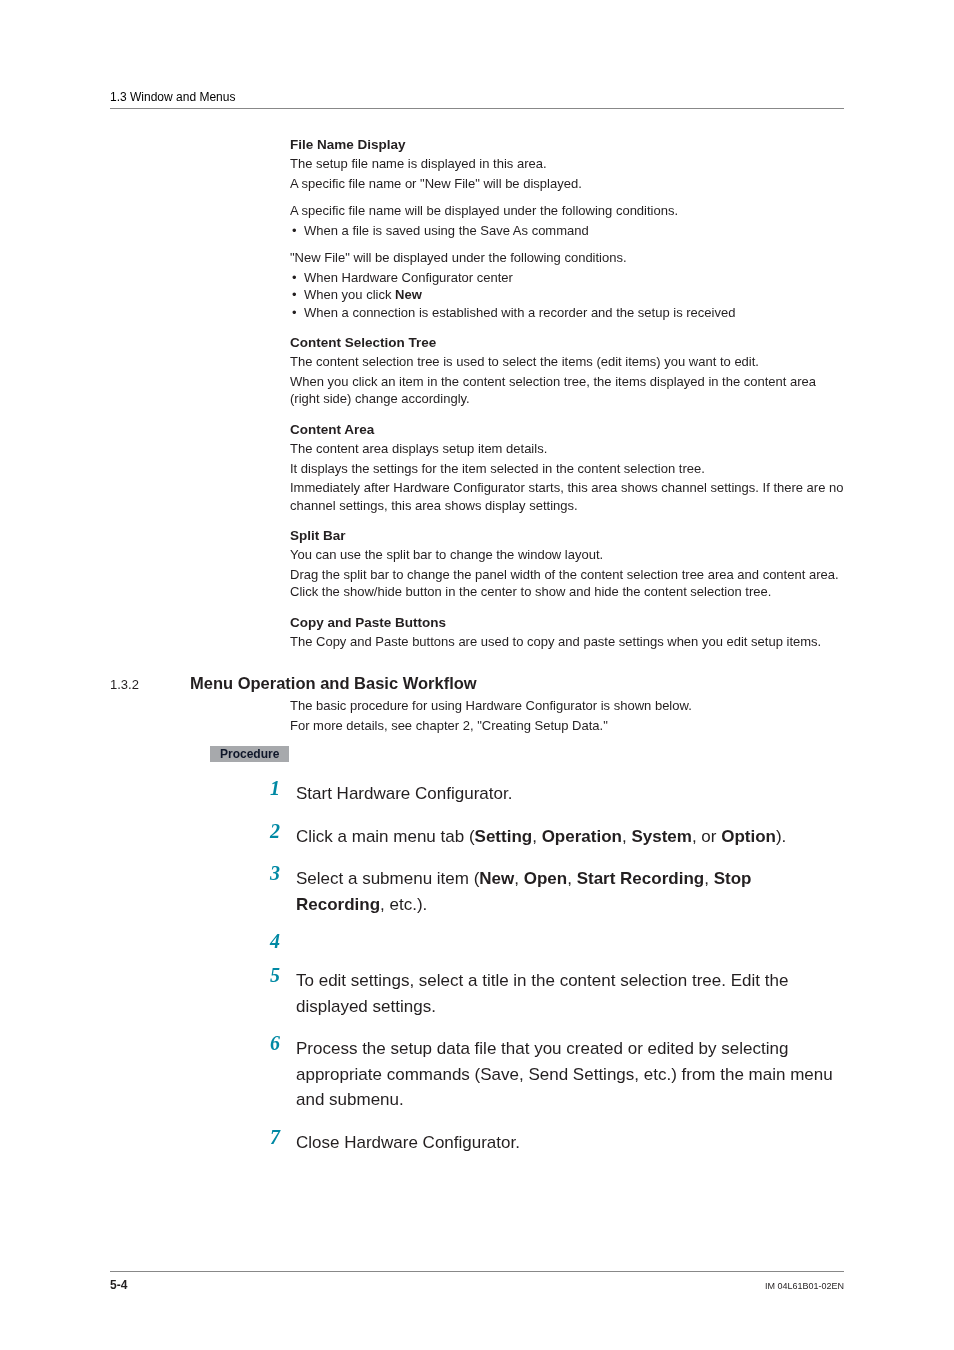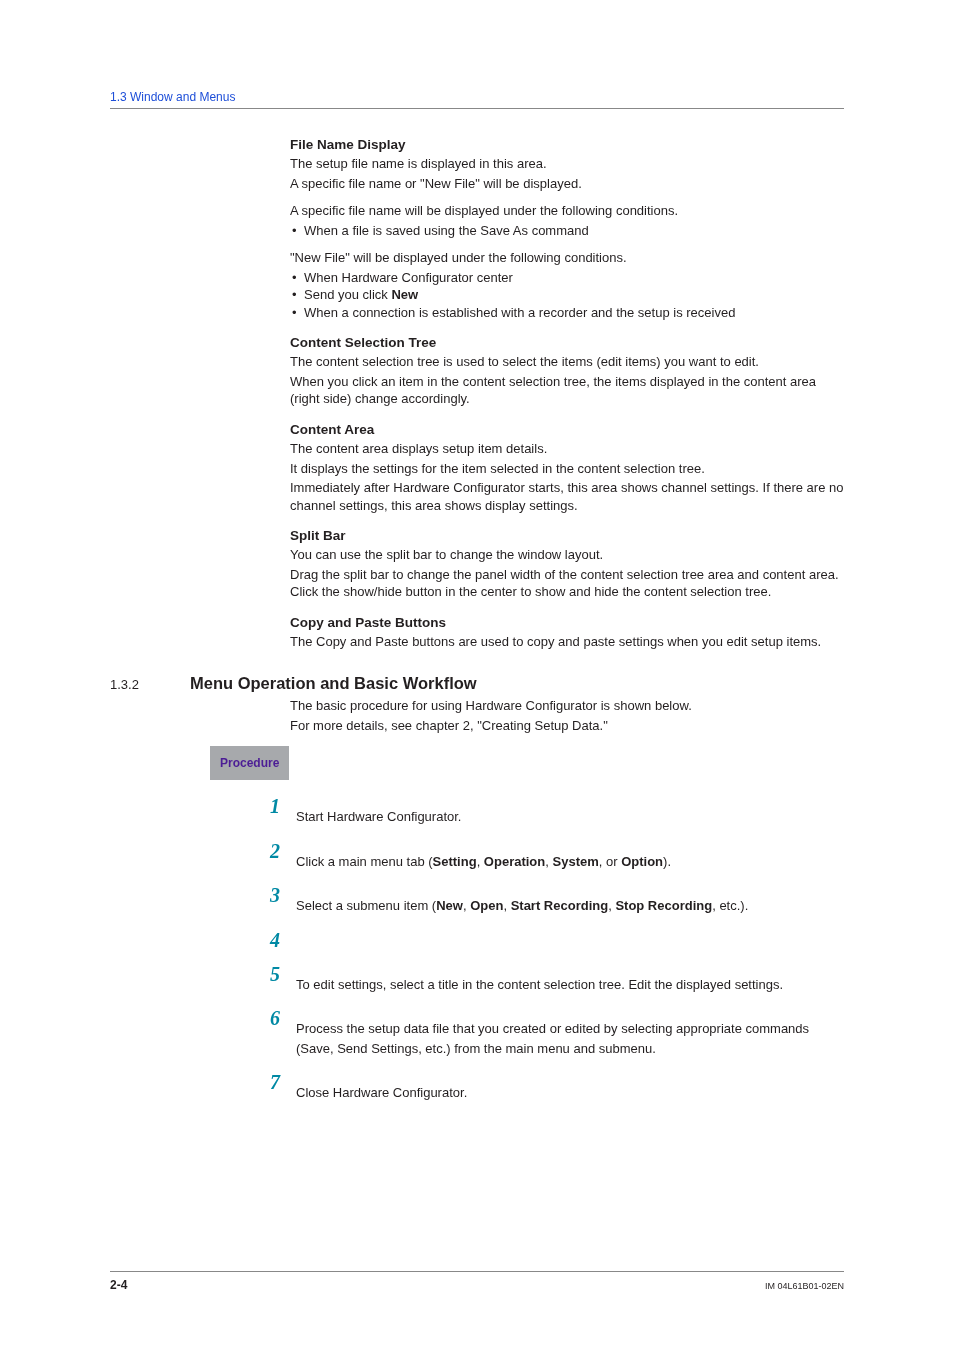--- a/index.html
+++ b/index.html
@@ -9,21 +9,21 @@
     background: #fff;
     font-family: Arial, Helvetica, sans-serif;
     color: #231f20;
     position: relative;
   }
   .page {
     padding: 90px 110px 0 110px;
   }
   .header-section {
     font-size: 12px;
-    color: #1d4ed8;
+    color: #000000;
     padding-bottom: 4px;
     border-bottom: 1px solid #888;
     margin-bottom: 28px;
   }
   .content-block { margin-left: 180px; }
   .heading-bold {
     font-weight: bold;
     font-size: 13.5px;
     margin-bottom: 3px;
     margin-top: 14px;
@@ -63,24 +63,24 @@
     width: 80px;
     flex-shrink: 0;
   }
   .section-title {
     font-weight: bold;
     font-size: 16.5px;
   }
   .procedure-label {
     display: inline-block;
     background: #a7a9ac;
-    color: #4c1d95;
+    color: #0f172a;
     font-weight: bold;
     font-size: 12px;
-    padding: 10px 10px;
+    padding: 1px 10px;
     margin-top: 10px;
     margin-left: 100px;
   }
   .steps {
     margin-top: 16px;
     margin-left: 160px;
   }
   .step-row {
     display: flex;
     align-items: flex-start;
@@ -91,24 +91,23 @@
     font-style: italic;
     font-weight: bold;
     font-size: 20px;
     color: #0089a4;
     width: 26px;
     flex-shrink: 0;
     line-height: 1;
     padding-top: 0px;
   }
   .step-text {
-    font-size: 13px;
+    font-size: 17px;
     line-height: 1.5;
     padding-top: 3px;
-    margin-top: 8px;
   }
   .footer {
     position: absolute;
     bottom: 58px;
     left: 110px;
     right: 110px;
     border-top: 1px solid #888;
     padding-top: 6px;
     display: flex;
     justify-content: space-between;
@@ -129,21 +128,21 @@
     <div class="heading-bold" style="margin-top:16px">File Name Display</div>
     <div class="body-text">The setup file name is displayed in this area.</div>
     <div class="body-text">A specific file name or "New File" will be displayed.</div>
     <div class="body-text para-gap">A specific file name will be displayed under the following conditions.</div>
     <ul class="bullets">
       <li>When a file is saved using the Save As command</li>
     </ul>
     <div class="body-text para-gap">"New File" will be displayed under the following conditions.</div>
     <ul class="bullets">
       <li>When Hardware Configurator center</li>
-      <li><span>Send you click </span><b>New</b></li>
+      <li><span>When you click </span><b>New</b></li>
       <li>When a connection is established with a recorder and the setup is received</li>
     </ul>
 
     <div class="heading-bold">Content Selection Tree</div>
     <div class="body-text">The content selection tree is used to select the items (edit items) you want to edit.</div>
     <div class="body-text">When you click an item in the content selection tree, the items displayed in the content area (right side) change accordingly.</div>
 
     <div class="heading-bold">Content Area</div>
     <div class="body-text">The content area displays setup item details.</div>
     <div class="body-text">It displays the settings for the item selected in the content selection tree.</div>
@@ -194,15 +193,15 @@
       <div class="step-text">Process the setup data file that you created or edited by selecting appropriate commands (Save, Send Settings, etc.) from the main menu and submenu.</div>
     </div>
     <div class="step-row">
       <div class="step-num">7</div>
       <div class="step-text">Close Hardware Configurator.</div>
     </div>
   </div>
 </div>
 
 <div class="footer">
-  <div class="page-num">2-4</div>
+  <div class="page-num">5-4</div>
   <div class="doc-id">IM 04L61B01-02EN</div>
 </div>
 
 </body></html>

